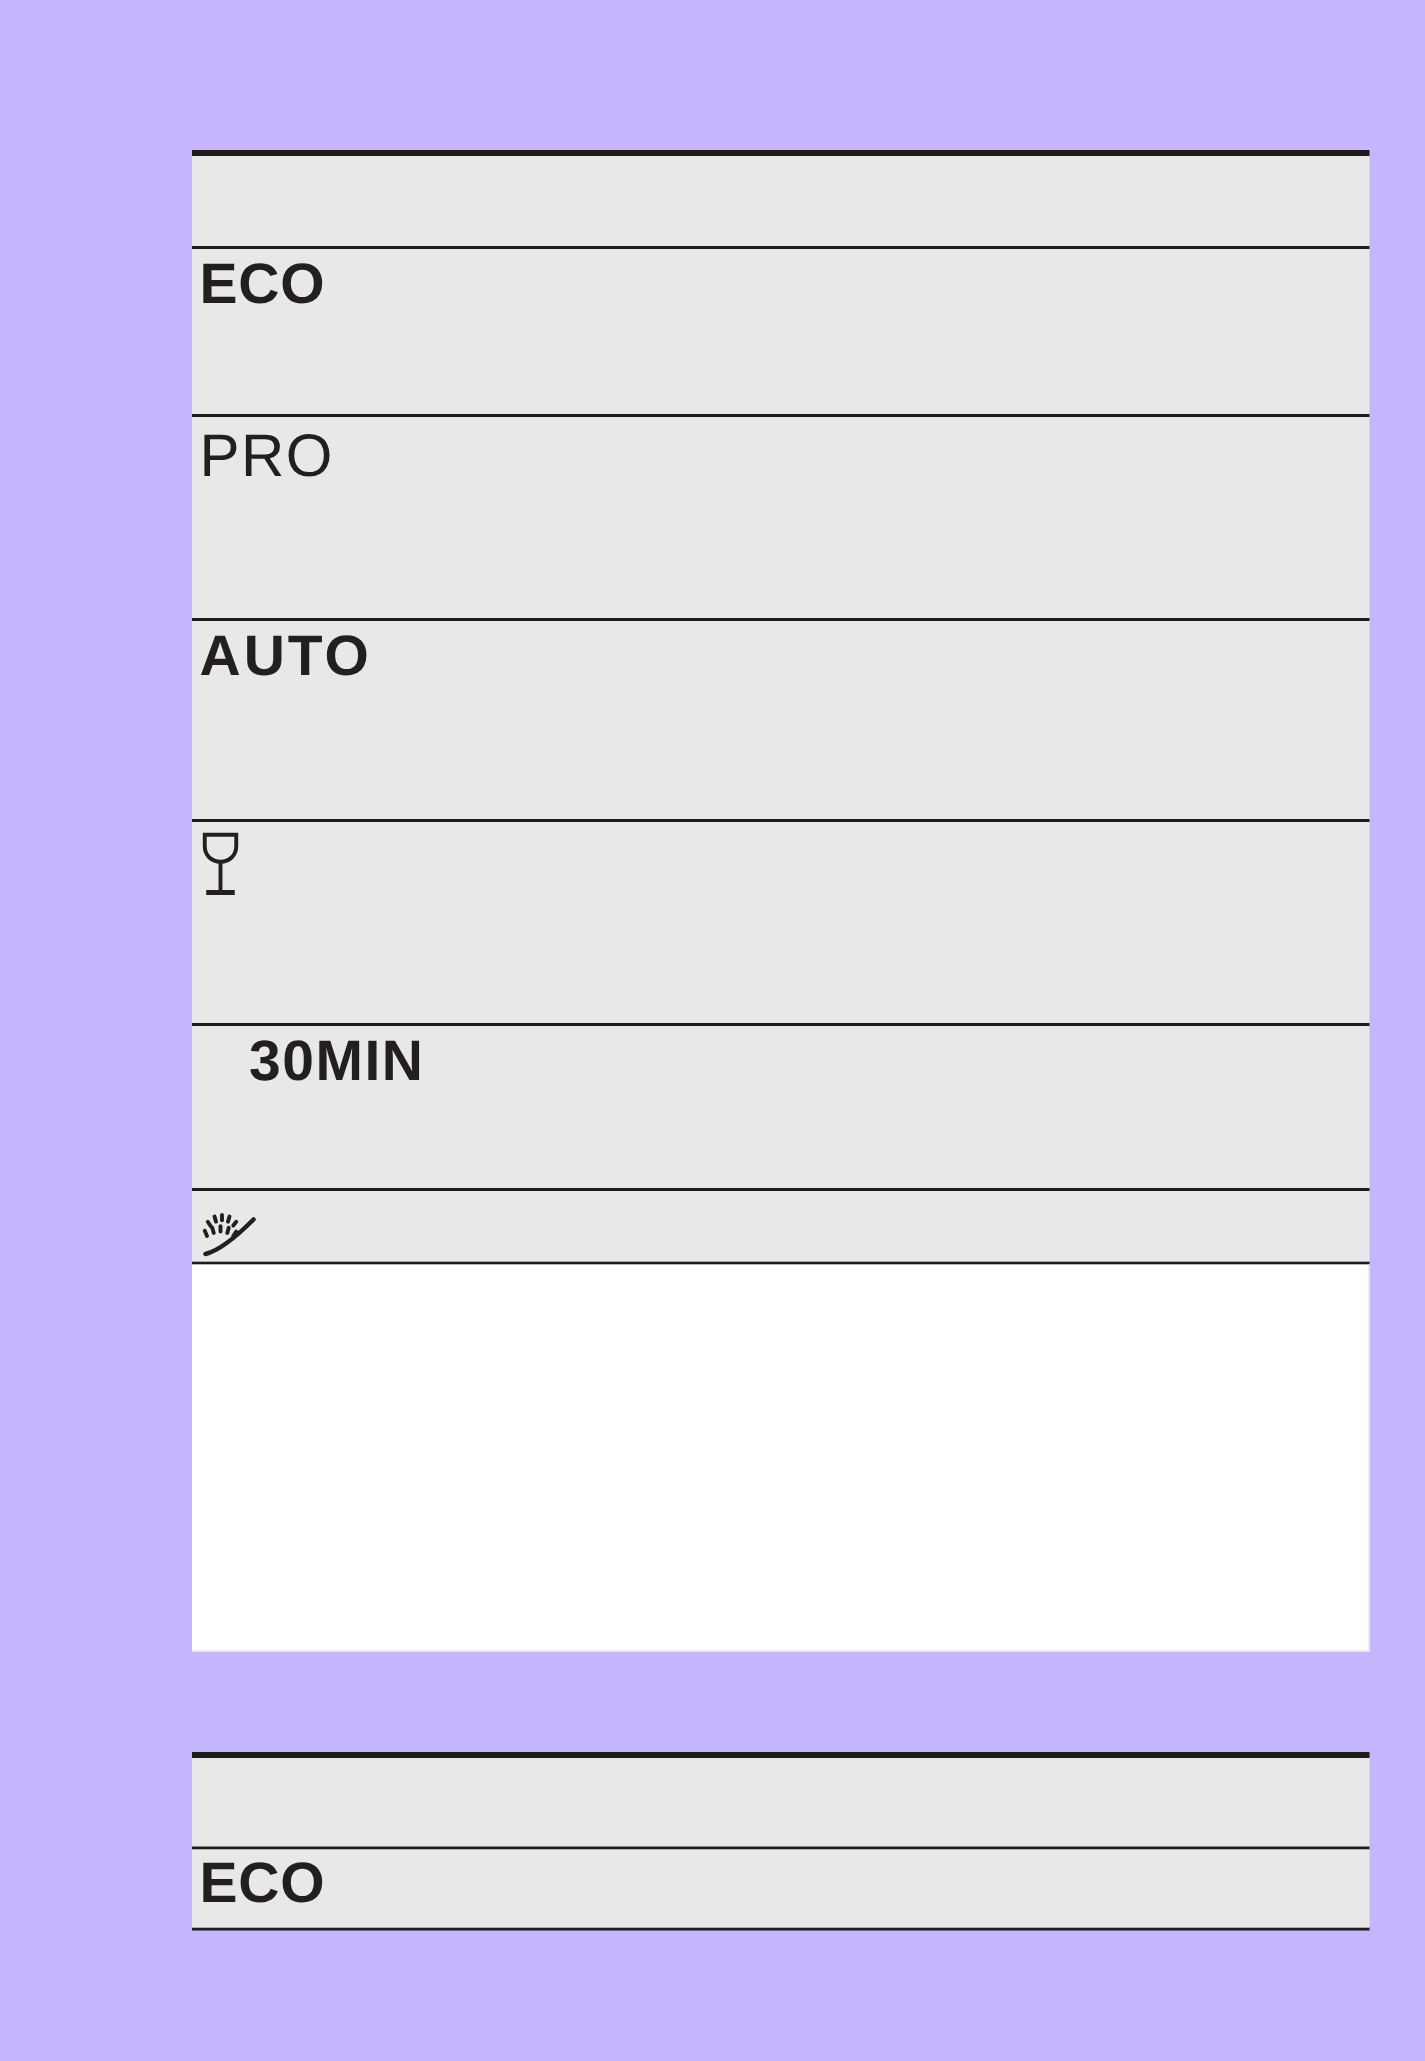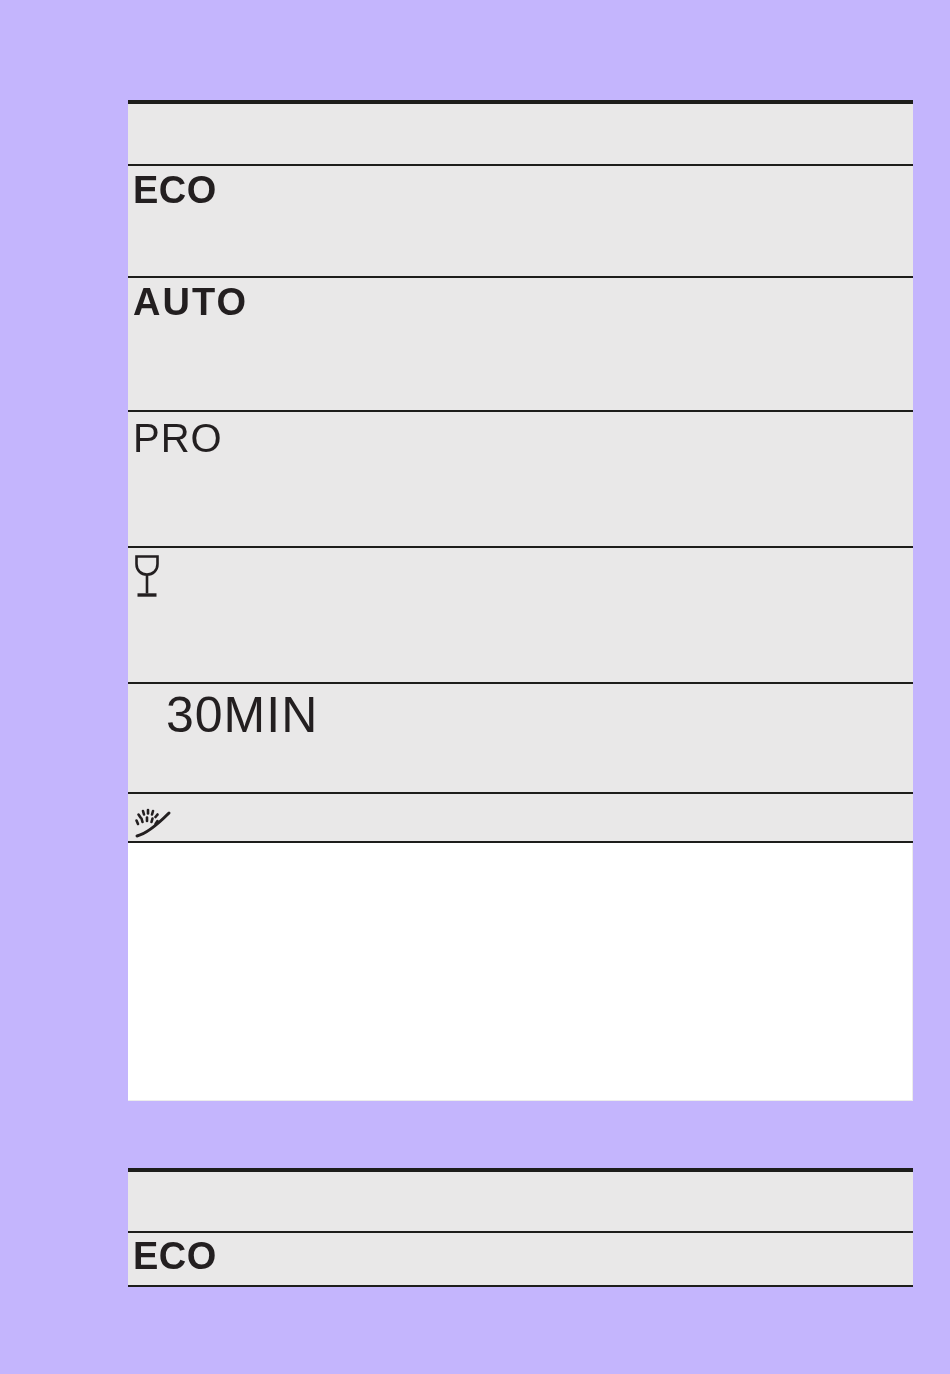--- a/index.html
+++ b/index.html
@@ -35,21 +35,21 @@
   .prog-label {
     display: block;
     color: #231f20;
     padding: 5px 0 0 5px;
     line-height: 1.05;
     white-space: nowrap;
   }
   .w-bold   { font-weight: 700; font-size: 38px; letter-spacing: 0.5px; }
   .w-geo    { font-weight: 700; font-size: 38px; letter-spacing: 2px; }
   .w-light  { font-weight: 400; font-size: 40px; letter-spacing: 1px; }
-  .w-medium { font-weight: 400; font-size: 50px; letter-spacing: 1px; padding-left: 38px; }
+  .w-medium { font-weight: 700; font-size: 38px; letter-spacing: 1px; padding-left: 38px; }
   .icon-wrap {
     display: block;
     padding: 6px 0 0 5px;
   }
   .ghost-block {
     position: absolute;
     left: 128px;
     top: 843px;
     width: 785px;
     height: 258px;
@@ -68,26 +68,26 @@
   <div class="prog-table t1">
 
     <div class="row" style="height:62px">
       <span class="prog-label w-bold"></span>
     </div>
 
     <div class="row" style="height:112px">
       <span class="prog-label w-bold">ECO</span>
     </div>
 
+    <div class="row" style="height:136px">
+      <span class="prog-label w-light">PRO</span>
+    </div>
+
     <div class="row" style="height:134px">
       <span class="prog-label w-geo">AUTO</span>
-    </div>
-
-    <div class="row" style="height:136px">
-      <span class="prog-label w-light">PRO</span>
     </div>
 
     <div class="row" style="height:136px">
       <span class="icon-wrap">
         <svg width="28" height="46" viewBox="0 0 28 46" fill="none" stroke="#231f20">
           <path d="M3.5 2.5 H24.5 V10 C24.5 16.5 19.8 20.5 14 20.5 C8.2 20.5 3.5 16.5 3.5 10 Z" stroke-width="2.6" stroke-linejoin="miter"></path>
           <line x1="14" y1="20.5" x2="14" y2="39.5" stroke-width="2.6"></line>
           <line x1="4.5" y1="41" x2="23.5" y2="41" stroke-width="3.4"></line>
         </svg>
       </span>

